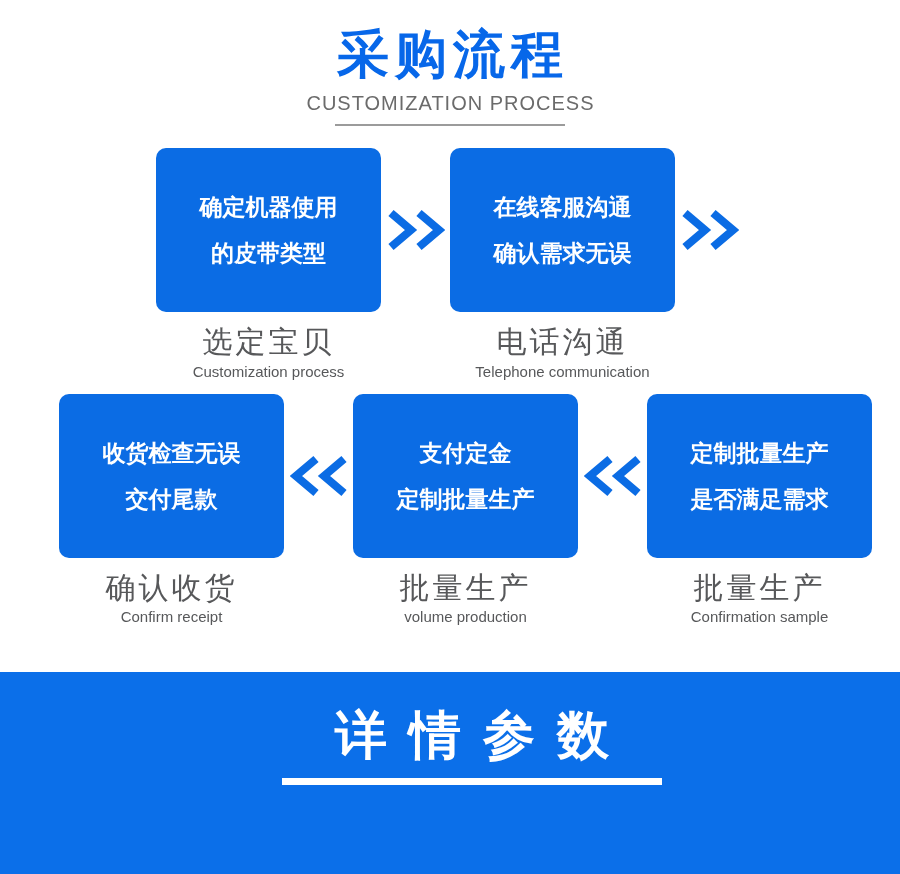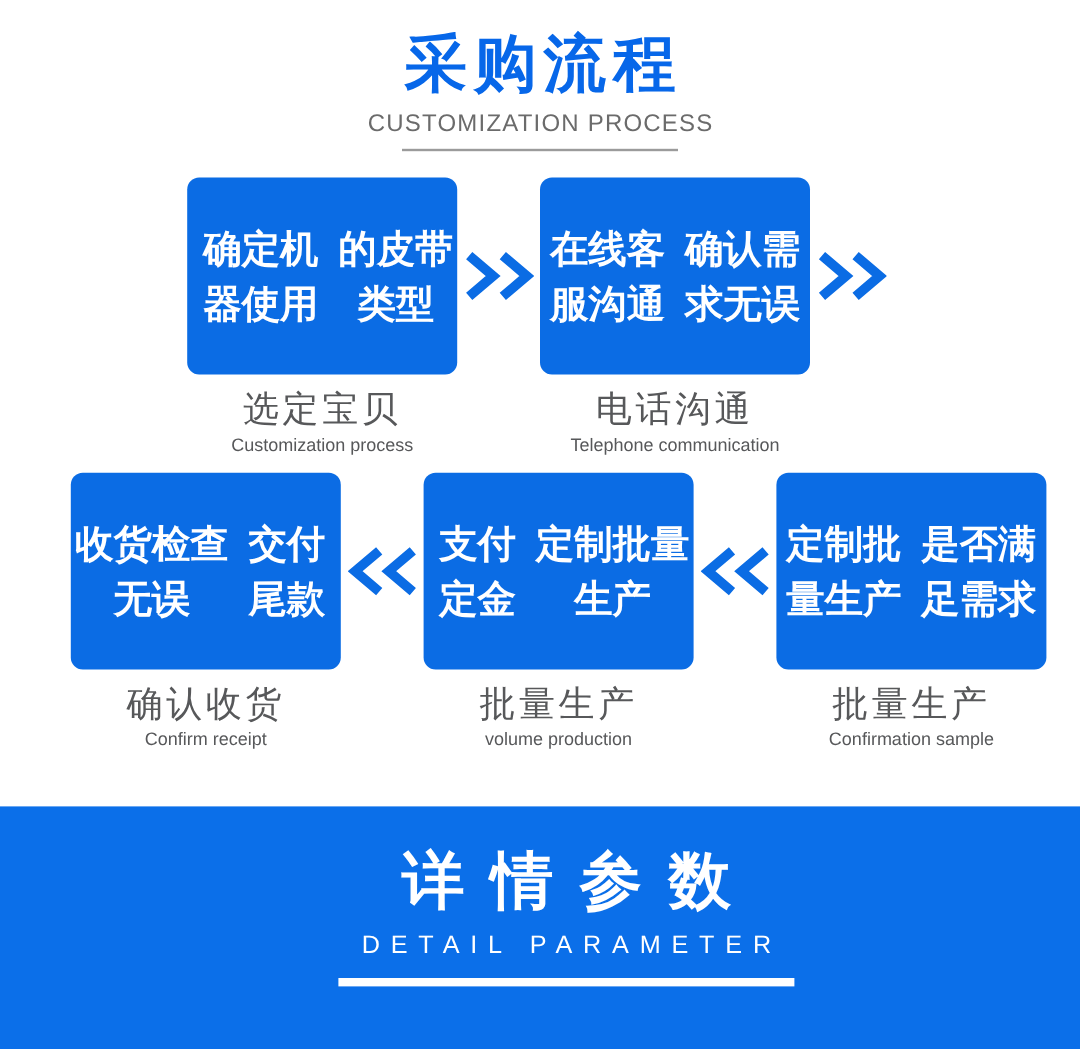--- a/index.html
+++ b/index.html
@@ -37,22 +37,22 @@
   }
 
   
   .flow{margin-top:22px;}
   .flow-row{display:flex;justify-content:center;align-items:flex-start;}
   .flow-row.second{margin-top:14px;padding-left:31px;}
   .step{width:225px;display:flex;flex-direction:column;align-items:center;}
   .step-box{
     width:225px;height:164px;border-radius:10px;
     background:var(--accent);
-    color:#ffffff;font-size:32px;font-weight:bold;
-    display:flex;flex-direction:row;justify-content:center;align-items:center;
+    color:#ffffff;font-size:23px;font-weight:bold;
+    display:flex;flex-direction:column;justify-content:center;align-items:center;
     line-height:46px;text-align:center;
   }
   .label-cn{
     margin-top:13px;
     color:var(--label-gray);font-size:30px;letter-spacing:3px;
     line-height:1.15;
   }
   .label-en{
     margin-top:3px;
     color:var(--label-gray);font-size:15px;
@@ -177,17 +177,16 @@
         <div class="label-en">Confirmation sample</div>
       </div>
     </div>
 
   </div>
 
   <div class="spacer"></div>
 
   <div class="banner">
     <div class="banner-title">详情参数</div>
-    <div class="banner-subtitle">DETAIL PARAMETER</div>
     <div class="banner-rule"></div>
   </div>
 
 </div>
 
 </body></html>

